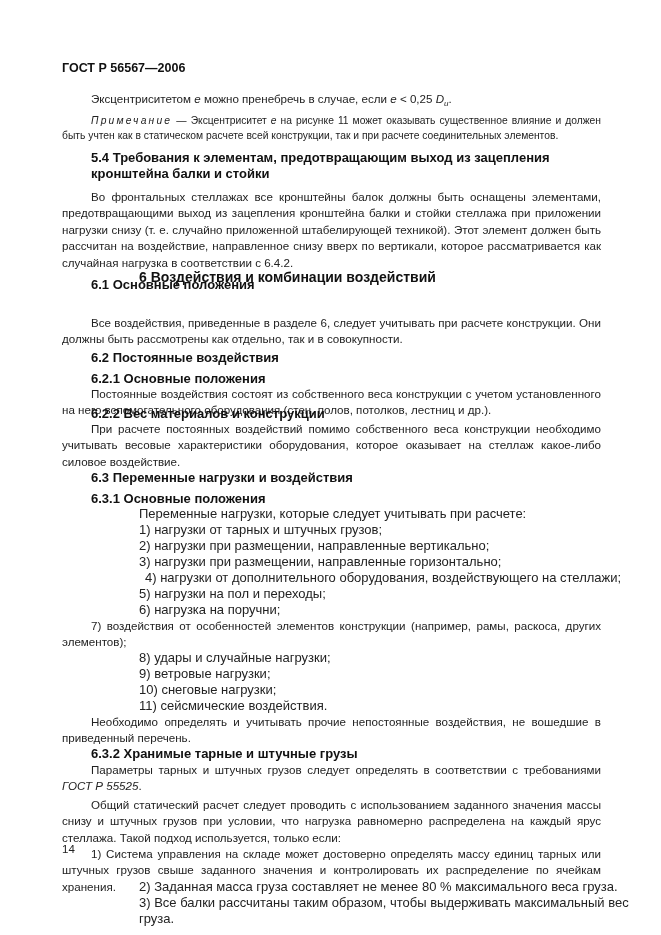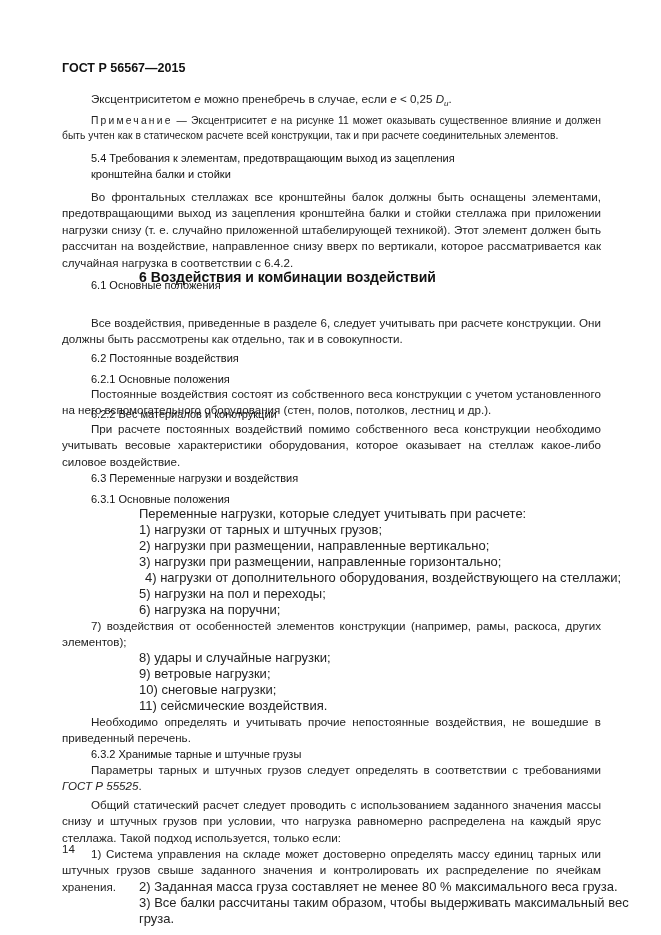--- a/index.html
+++ b/index.html
@@ -2,32 +2,32 @@
 <html><head>
 <meta charset="utf-8">
 <style>
   html, body { margin: 0; padding: 0; background: #ffffff; }
   body { width: 661px; height: 935px; position: relative; overflow: hidden;
          font-family: "Liberation Sans", sans-serif; color: #222; }
   .hdr { position: absolute; left: 62px; top: 61px; font-weight: bold; font-size: 12.5px; color: #111; }
   .blk { position: absolute; left: 62px; width: 539px; font-size: 11.6px; line-height: 16.4px; text-align: justify; }
   .ind { text-indent: 29px; }
   .sm { font-size: 10.3px; line-height: 15px; }
-  .h2 { position: absolute; left: 91px; font-weight: normal; font-size: 11px; line-height: 16.4px; color: #111; }
+  .h2 { position: absolute; left: 91px; font-weight: bold; font-size: 13px; line-height: 16.4px; color: #111; }
   .h1 { position: absolute; left: 91px; font-weight: bold; font-size: 14px; color: #111; margin-left: 48px; }
   .li { position: absolute; left: 91px; font-size: 13px; line-height: 16.4px; padding-left: 48px; }
-  .sp { letter-spacing: 2.2px; }
+  .sp { letter-spacing: 2.2px; font-style: italic; }
   .it { font-style: italic; }
   .pg { position: absolute; left: 62px; top: 843px; font-size: 11.5px; }
   sub { font-size: 8px; }
 </style>
 </head>
 <body>
 
-<div class="hdr">ГОСТ Р 56567—2015</div>
+<div class="hdr">ГОСТ Р 56567—2006</div>
 
 <div class="blk ind" style="top:91px;"><span>Эксцентриситетом </span><span class="it">e</span><span> можно пренебречь в случае, если </span><span class="it">e</span><span> &lt; 0,25 </span><span class="it">D</span><sub class="it">u</sub><span>.</span></div>
 
 <div class="blk ind sm" style="top:113px;"><span class="sp">Примечание</span><span> — Эксцентриситет </span><span class="it">e</span><span> на рисунке 11 может оказывать существенное влияние и должен быть учтен как в статическом расчете всей конструкции, так и при расчете соединительных элементов.</span></div>
 
 <div class="h2" style="top:150px;">5.4 Требования к элементам, предотвращающим выход из зацепления</div>
 <div class="h2" style="top:166px;">кронштейна балки и стойки</div>
 <div class="blk ind" style="top:189px;">Во фронтальных стеллажах все кронштейны балок должны быть оснащены элементами, предотвращающими выход из зацепления кронштейна балки и стойки стеллажа при приложении нагрузки снизу (т. е. случайно приложенной штабелирующей техникой). Этот элемент должен быть рассчитан на воздействие, направленное снизу вверх по вертикали, которое рассматривается как случайная нагрузка в соответствии с 6.4.2.</div>
 
 <div class="h1" style="top:269px;">6 Воздействия и комбинации воздействий</div>

